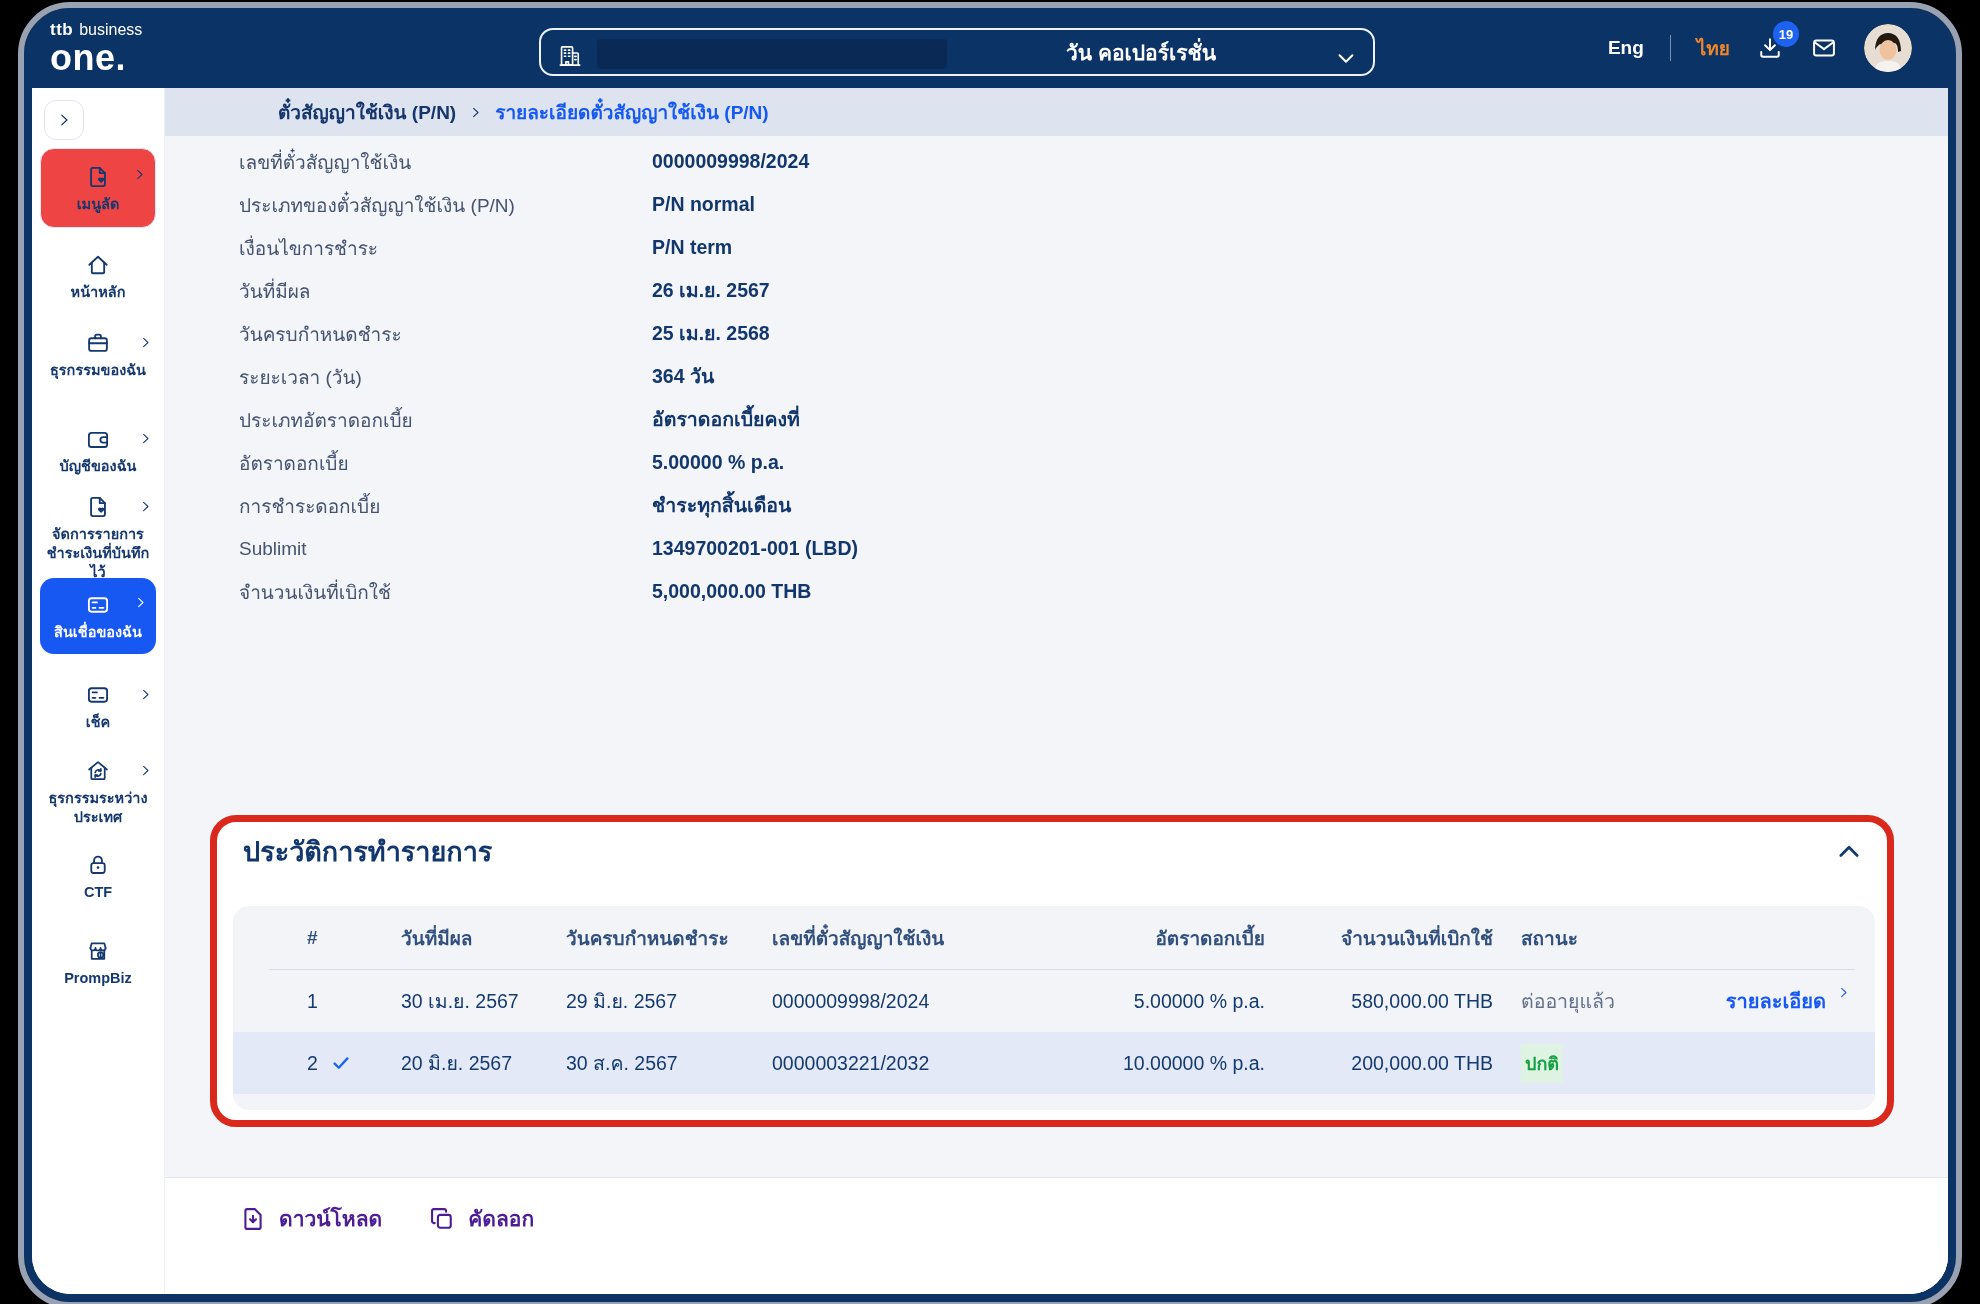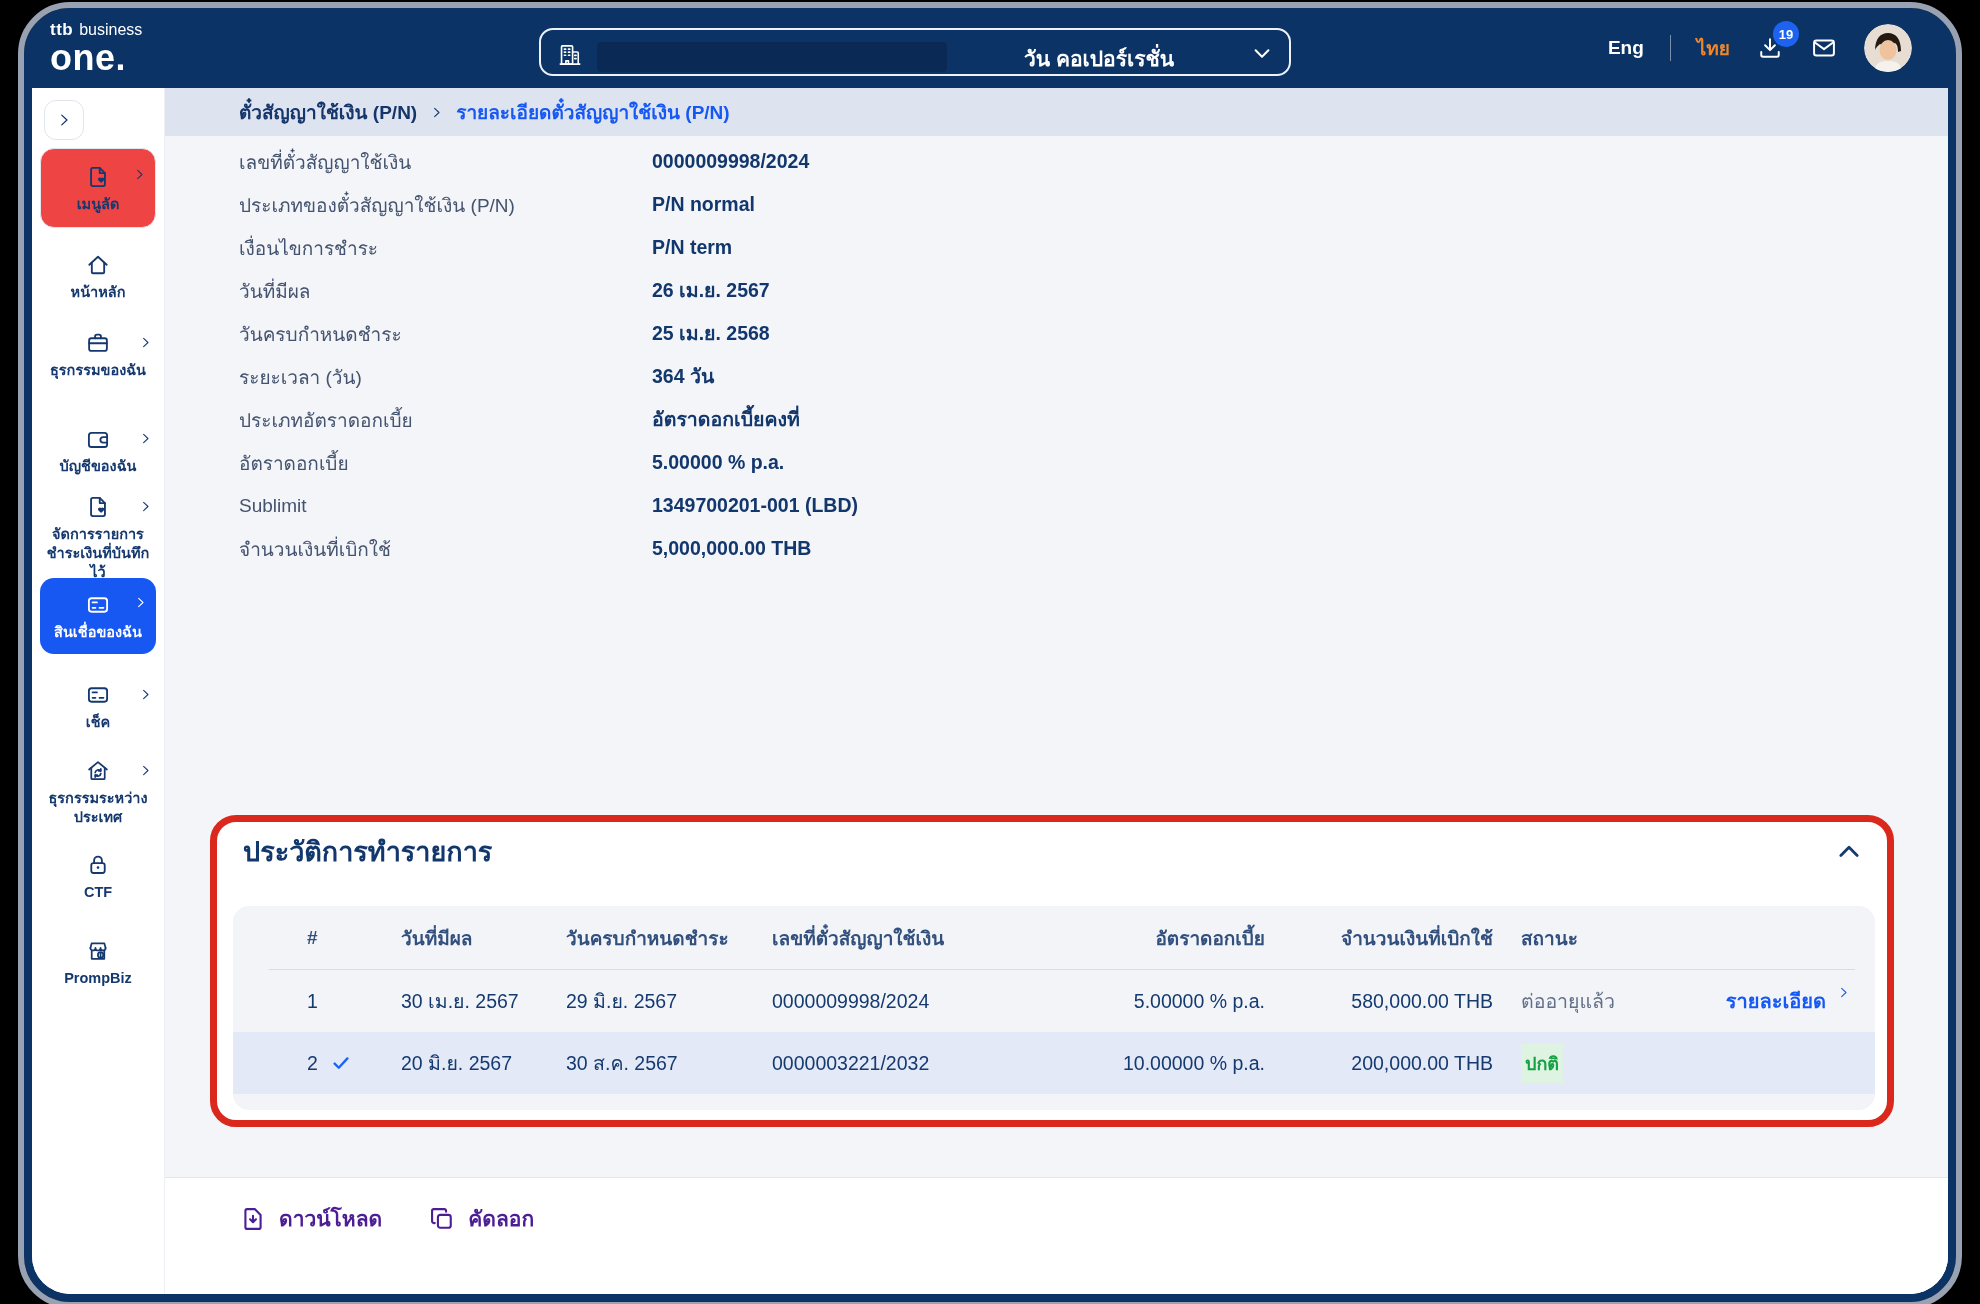--- a/index.html
+++ b/index.html
@@ -11,22 +11,22 @@
   .window{position:absolute;left:24px;top:8px;right:24px;bottom:2px;background:#0b3366;
           border-radius:46px;outline:6px solid #98a2b2;overflow:hidden;}
 
   
   .topbar{position:absolute;top:0;left:0;right:0;height:80px;display:flex;align-items:center;
           padding:0 0 0 26px;box-sizing:border-box;color:#fff;}
   .logo{line-height:1;color:#fff;}
   .logo-top{display:flex;gap:6px;align-items:baseline;font-size:16px;}
   .logo-ttb{font-weight:800;font-size:17px;letter-spacing:.5px;}
   .logo-one{font-size:36px;font-weight:800;letter-spacing:.5px;margin-top:2px;}
-  .company-pill{position:absolute;left:515px;top:20px;width:752px;height:48px;border:2px solid #eef2f8;
-          border-radius:14px;display:flex;align-items:flex-start;gap:14px;padding:12px 16px;box-sizing:border-box;
+  .company-pill{position:absolute;left:515px;top:20px;width:836px;height:48px;border:2px solid #eef2f8;
+          border-radius:14px;display:flex;align-items:flex-end;gap:14px;padding:5px 16px;box-sizing:border-box;
           color:#fff;cursor:pointer;}
   .pill-icon{width:26px;height:26px;flex:none;}
   .redacted{width:350px;height:30px;background:#0a2a55;border-radius:4px;flex:none;}
   .company-name{flex:1;text-align:center;font-size:21px;font-weight:600;}
   .pill-chev{width:22px;height:22px;flex:none;}
   .top-right{position:absolute;right:44px;top:0;height:80px;display:flex;align-items:center;gap:26px;}
   .lang{font-size:19px;font-weight:600;cursor:pointer;color:#fff;}
   .lang.thai{color:#f0862a;}
   .vdiv{width:1px;height:26px;background:rgba(255,255,255,.45);}
   .top-icon{position:relative;width:28px;height:28px;color:#fff;cursor:pointer;}
@@ -48,21 +48,21 @@
   .side-item .s-icon{width:26px;height:26px;margin:0 auto;display:block;}
   .side-item .s-label{margin-top:5px;font-size:14.5px;font-weight:700;line-height:1.3;}
   .side-item .s-chev{position:absolute;right:3px;top:5px;width:15px;height:15px;}
   .side-item.boxed{border:1.5px solid #e3e7f0;border-radius:14px;padding:15px 0 13px;background:#ef4444;}
   .side-item.boxed .s-chev{top:18px;right:8px;}
   .side-item.active{background:#1757f2;color:#fff;border-radius:14px;padding:14px 0 12px;}
   .side-item.active .s-chev{top:17px;right:8px;}
 
   
   .main{flex:1;min-width:0;position:relative;background:#f4f5f8;display:flex;flex-direction:column;}
-  .breadcrumb{height:48px;flex:none;background:#dde4f0;display:flex;align-items:center;gap:12px;padding-left:74px;}
+  .breadcrumb{height:48px;flex:none;background:#dde4f0;display:flex;align-items:center;gap:12px;padding-left:113px;}
   .bc1{color:#15356b;font-weight:700;font-size:19px;cursor:pointer;}
   .bc-sep{width:15px;height:15px;color:#15356b;}
   .bc2{color:#1658f3;font-weight:700;font-size:19px;}
   .content{flex:1;position:relative;}
 
   .details{position:absolute;top:4px;left:74px;right:40px;}
   .d-row{display:flex;height:43px;align-items:center;}
   .d-label{width:413px;flex:none;color:#44536f;font-size:19px;font-weight:500;}
   .d-value{color:#12376d;font-size:19.5px;font-weight:700;}
 
@@ -346,20 +346,24 @@
                 <span class="d-label">ระยะเวลา (วัน)</span>
                 <span class="d-value">364 วัน</span>
               </div>
               <div class="d-row">
                 <span class="d-label">ประเภทอัตราดอกเบี้ย</span>
                 <span class="d-value">อัตราดอกเบี้ยคงที่</span>
               </div>
               <div class="d-row">
                 <span class="d-label">อัตราดอกเบี้ย</span>
                 <span class="d-value">5.00000 % p.a.</span>
+              </div>
+              <div class="d-row">
+                <span class="d-label">การชำระดอกเบี้ย</span>
+                <span class="d-value">ชำระทุกสิ้นเดือน</span>
               </div>
               <div class="d-row">
                 <span class="d-label">Sublimit</span>
                 <span class="d-value">1349700201-001 (LBD)</span>
               </div>
               <div class="d-row">
                 <span class="d-label">จำนวนเงินที่เบิกใช้</span>
                 <span class="d-value">5,000,000.00 THB</span>
               </div>
             </div>

